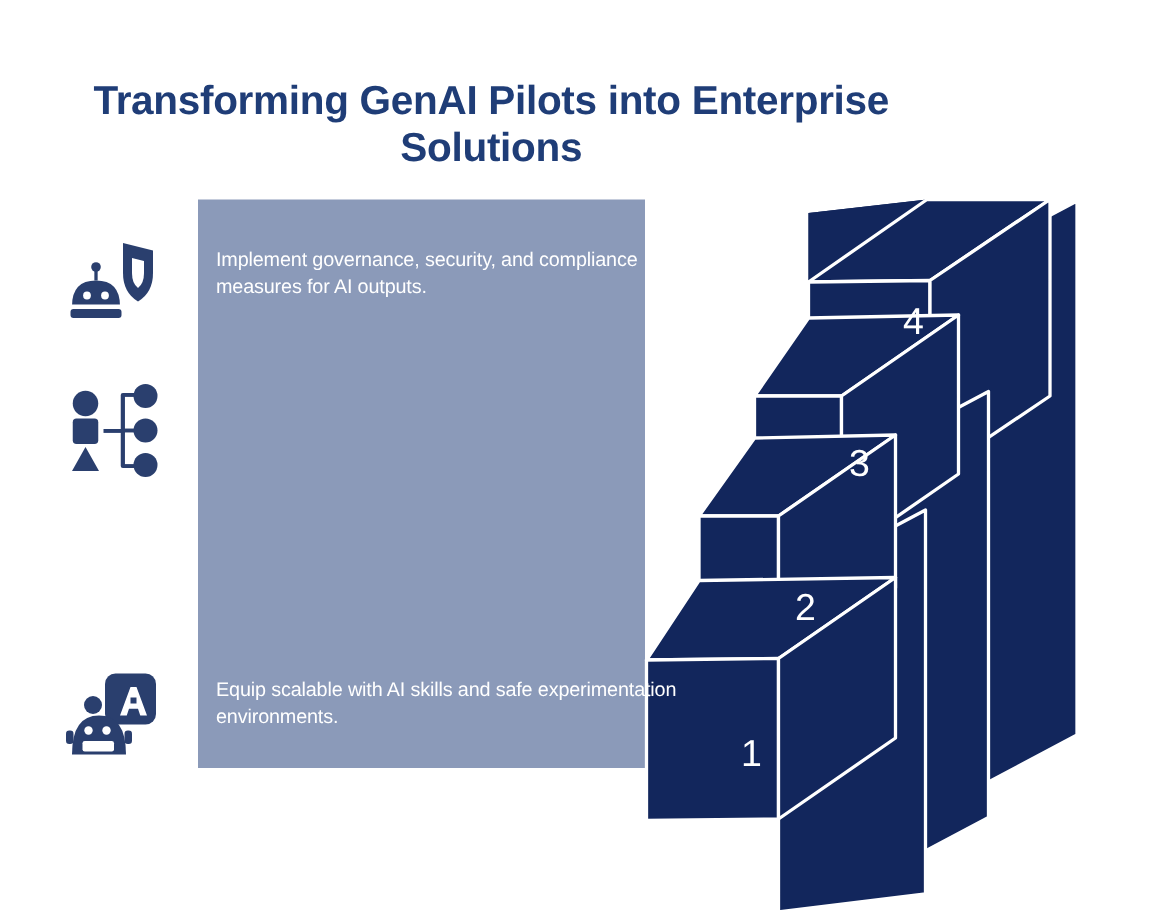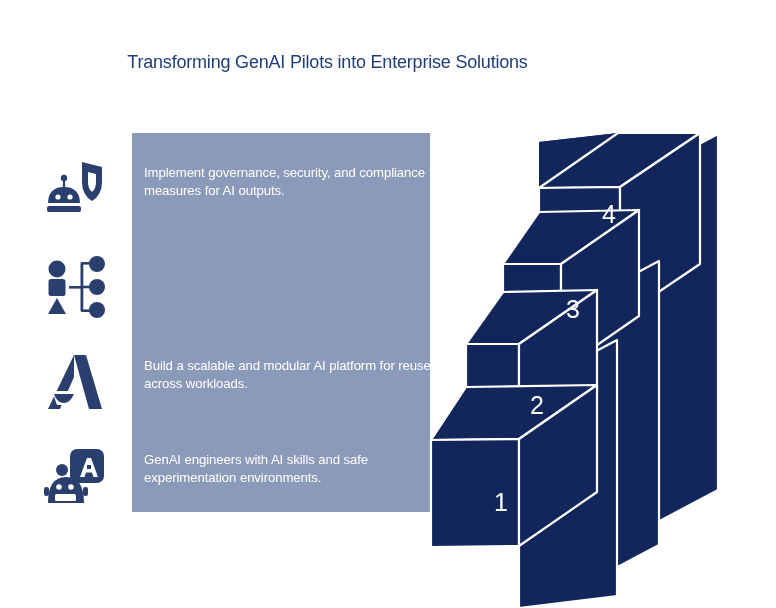--- a/index.html
+++ b/index.html
@@ -18,22 +18,22 @@
     width: 776px;
     height: 608px;
     background: #ffffff;
   }
   .page-title {
     position: absolute;
     left: 0;
     top: 52px;
     width: 655px;
     text-align: center;
-    font-size: 18px;
-    font-weight: normal;
+    font-size: 27px;
+    font-weight: bold;
     color: #1f3d77;
     letter-spacing: -0.2px;
   }
   .content-panel {
     position: absolute;
     left: 132px;
     top: 133px;
     width: 298px;
     height: 379px;
     background: #8b9ab9;
@@ -196,51 +196,36 @@
           <rect x="38" y="6" width="8" height="2.6" fill="#2a3f6e"></rect>
           <rect x="38" y="29.7" width="8" height="2.6" fill="#2a3f6e"></rect>
           <rect x="38" y="53.4" width="8" height="2.6" fill="#2a3f6e"></rect>
           <circle cx="53" cy="8" r="8" fill="#2a3f6e"></circle>
           <circle cx="53" cy="31" r="8" fill="#2a3f6e"></circle>
           <circle cx="53" cy="54" r="8" fill="#2a3f6e"></circle>
         </svg>
       </div>
     </div>
 
-    <div class="step-row" style="top:343px;">
-      <div class="row-icon">
-        <svg width="62" height="62" viewBox="0 0 62 62" xmlns="http://www.w3.org/2000/svg">
-
-          <polygon points="30,4 42,4 58,58 45,58" fill="#2a3f6e"></polygon>
-
-          <polygon points="30,4 30,26 16,58 4,58" fill="#2a3f6e"></polygon>
-
-          <polygon points="8,40 30,40 24,54 13,54" fill="#ffffff"></polygon>
-
-          <path d="M10 43 L30 43 Q26 52 20 52 Q13 52 10 43 Z" fill="#2a3f6e"></path>
-        </svg>
-      </div>
-      <div class="row-text">Build a scalable and modular AI platform for reuse across workloads.</div>
-    </div>
 
     <div class="step-row" style="top:437px;">
       <div class="row-icon">
         <svg width="62" height="62" viewBox="0 0 62 62" xmlns="http://www.w3.org/2000/svg">
 
           <rect x="26" y="4" width="34" height="34" rx="7" fill="#2a3f6e"></rect>
           <path d="M36 32 L43 13 L47 13 L54 32 L49.5 32 L48 27.5 L42 27.5 L40.5 32 Z" fill="#ffffff"></path>
           <rect x="43" y="20" width="4" height="4" fill="#2a3f6e"></rect>
 
           <circle cx="18" cy="25" r="6" fill="#2a3f6e"></circle>
           <path d="M4 58 Q4 32 22 32 Q40 32 40 58 Z" fill="#2a3f6e"></path>
           <circle cx="15" cy="42" r="2.8" fill="#ffffff"></circle>
           <circle cx="27" cy="42" r="2.8" fill="#ffffff"></circle>
           <rect x="11" y="49" width="21" height="7" rx="1.5" fill="#ffffff"></rect>
 
           <rect x="0" y="42" width="5" height="9" rx="2.2" fill="#2a3f6e"></rect>
           <rect x="39" y="42" width="5" height="9" rx="2.2" fill="#2a3f6e"></rect>
         </svg>
       </div>
-      <div class="row-text">GenAI engineers with AI skills and safe experimentation environments.</div>
+      <div class="row-text">Equip scalable with AI skills and safe experimentation environments.</div>
     </div>
 
   </div>
 </div>
 
 </body></html>

